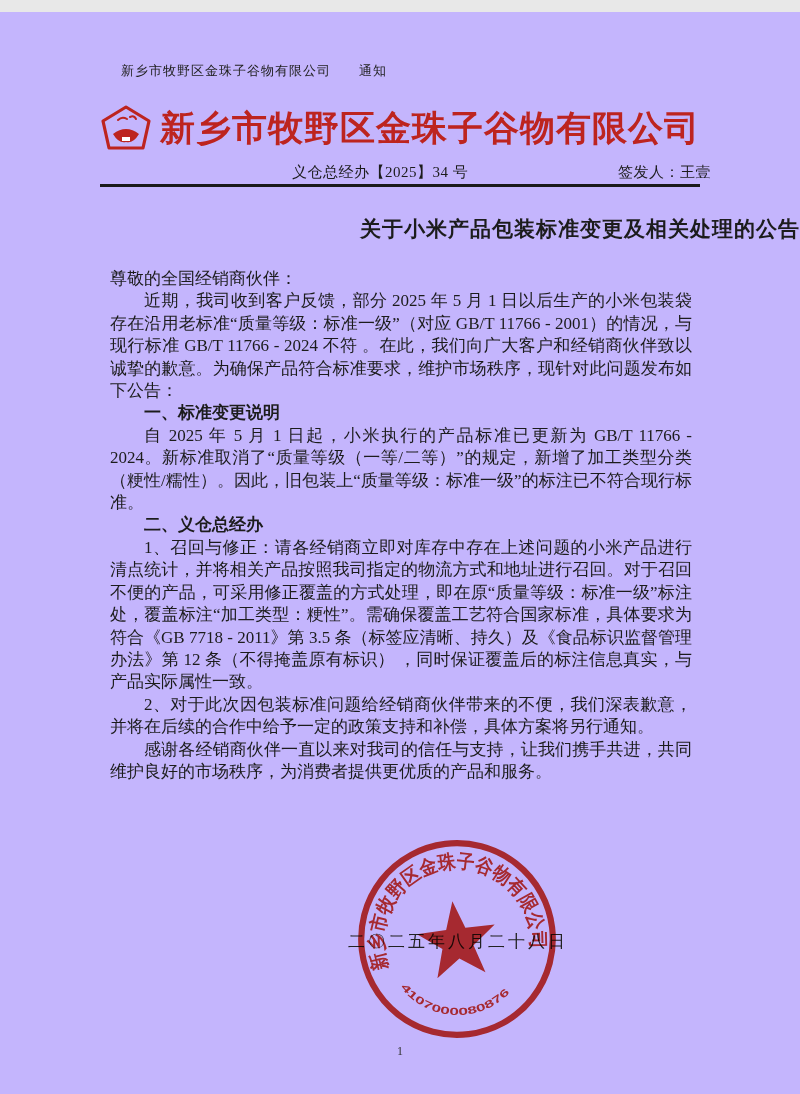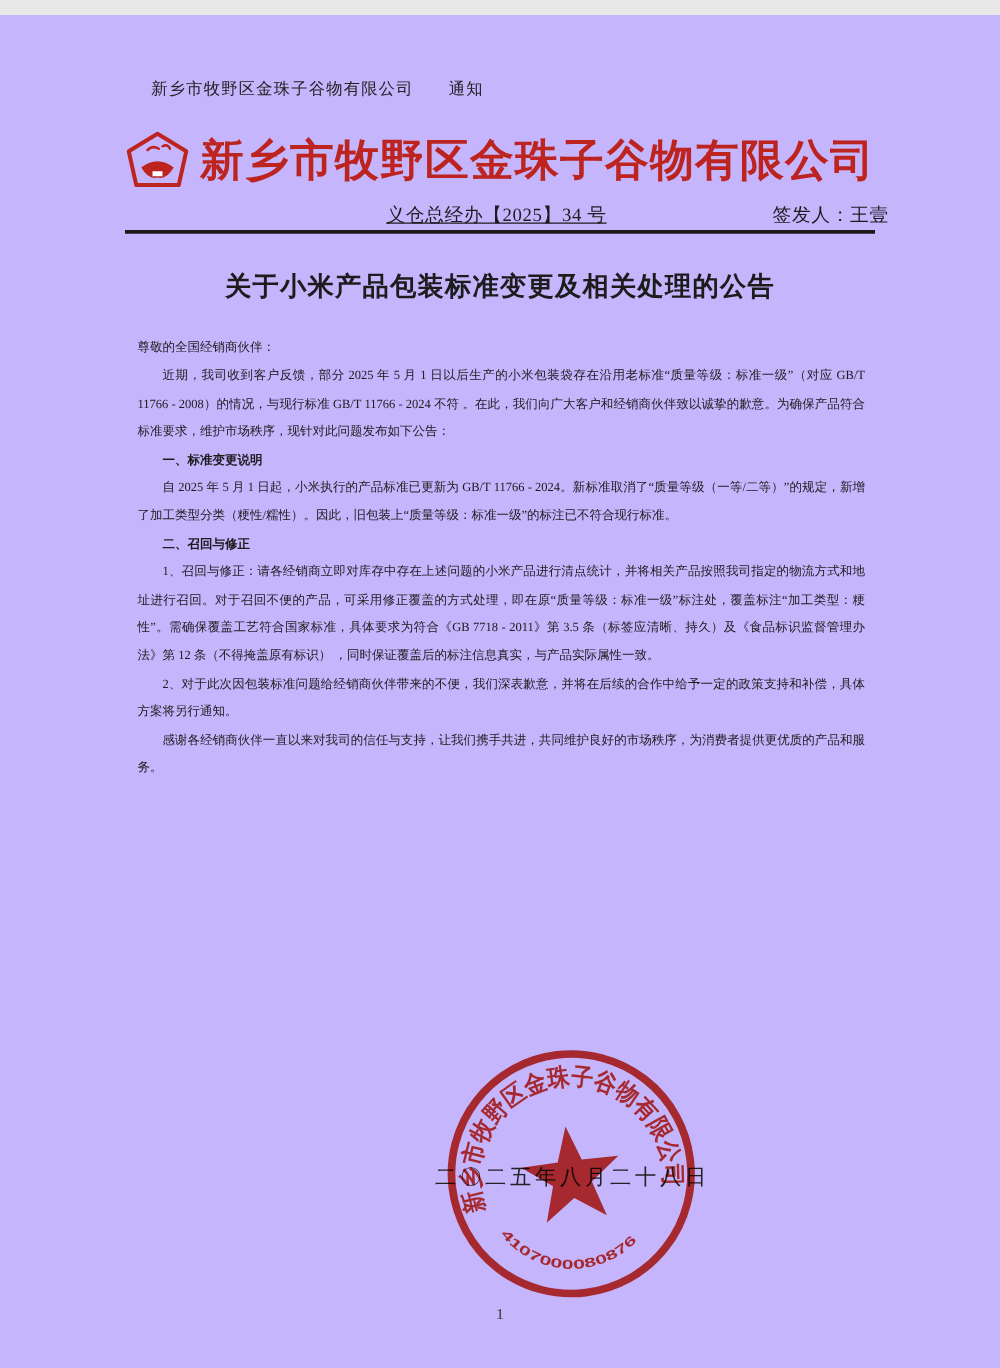--- a/index.html
+++ b/index.html
@@ -20,30 +20,30 @@
   .masthead{
     position:absolute;left:0;top:92px;width:800px;
     display:flex;align-items:center;justify-content:center;gap:8px;
   }
   .masthead .logo{width:52px;height:48px;flex:0 0 auto;}
   .masthead .company{
     font-size:35px;font-weight:bold;color:#bd241f;
     letter-spacing:1px;white-space:nowrap;
   }
   .doc-line{position:absolute;left:0;top:151px;width:800px;height:22px;font-size:15px;}
-  .doc-number{position:absolute;left:309px;top:0;letter-spacing:0.5px;text-decoration:underline;}
+  .doc-number{position:absolute;left:292px;top:0;letter-spacing:0.5px;}
   .issuer{position:absolute;left:618px;top:0;letter-spacing:0.5px;}
   .rule{position:absolute;left:100px;top:172px;width:600px;height:3px;background:#1a1a1a;}
   .doc-title{
     position:absolute;left:0;top:203px;width:800px;
-    text-align:center;font-size:21px;font-weight:bold;letter-spacing:1px;
+    text-align:right;font-size:21px;font-weight:bold;letter-spacing:1px;
   }
   .body-text{
     position:absolute;left:110px;top:256px;width:582px;
-    font-size:10px;line-height:22.4px;text-align:justify;
+    font-size:17px;line-height:22.4px;text-align:justify;
   }
   .body-text p{margin:0;}
   .body-text p.indent{text-indent:2em;}
   .body-text p.heading{text-indent:2em;font-weight:bold;}
   .date-line{
     position:absolute;left:348px;top:918px;width:240px;
     font-size:17px;letter-spacing:3px;color:#222;
   }
   .seal{
     position:absolute;left:354px;top:824px;width:206px;height:206px;
@@ -77,24 +77,24 @@
     <span class="doc-number">义仓总经办【2025】34 号</span>
     <span class="issuer">签发人：王壹</span>
   </div>
 
   <div class="rule"></div>
 
   <div class="doc-title">关于小米产品包装标准变更及相关处理的公告</div>
 
   <div class="body-text">
     <p class="plain">尊敬的全国经销商伙伴：</p>
-    <p class="indent">近期，我司收到客户反馈，部分 2025 年 5 月 1 日以后生产的小米包装袋存在沿用老标准“质量等级：标准一级”（对应 GB/T 11766 - 2008）的情况，与现行标准 GB/T 11766 - 2024 不符 。在此，我们向广大客户和经销商伙伴致以诚挚的歉意。为确保产品符合标准要求，维护市场秩序，现针对此问题发布如下公告：</p>
+    <p class="indent">近期，我司收到客户反馈，部分 2025 年 5 月 1 日以后生产的小米包装袋存在沿用老标准“质量等级：标准一级”（对应 GB/T 11766 - 2001）的情况，与现行标准 GB/T 11766 - 2024 不符 。在此，我们向广大客户和经销商伙伴致以诚挚的歉意。为确保产品符合标准要求，维护市场秩序，现针对此问题发布如下公告：</p>
     <p class="heading">一、标准变更说明</p>
     <p class="indent">自 2025 年 5 月 1 日起，小米执行的产品标准已更新为 GB/T 11766 - 2024。新标准取消了“质量等级（一等/二等）”的规定，新增了加工类型分类（粳性/糯性）。因此，旧包装上“质量等级：标准一级”的标注已不符合现行标准。</p>
-    <p class="heading">二、召回与修正</p>
+    <p class="heading">二、义仓总经办</p>
     <p class="indent">1、召回与修正：请各经销商立即对库存中存在上述问题的小米产品进行清点统计，并将相关产品按照我司指定的物流方式和地址进行召回。对于召回不便的产品，可采用修正覆盖的方式处理，即在原“质量等级：标准一级”标注处，覆盖标注“加工类型：粳性”。需确保覆盖工艺符合国家标准，具体要求为符合《GB 7718 - 2011》第 3.5 条（标签应清晰、持久）及《食品标识监督管理办法》第 12 条（不得掩盖原有标识） ，同时保证覆盖后的标注信息真实，与产品实际属性一致。</p>
     <p class="indent">2、对于此次因包装标准问题给经销商伙伴带来的不便，我们深表歉意，并将在后续的合作中给予一定的政策支持和补偿，具体方案将另行通知。</p>
     <p class="indent">感谢各经销商伙伴一直以来对我司的信任与支持，让我们携手共进，共同维护良好的市场秩序，为消费者提供更优质的产品和服务。</p>
   </div>
 
   <div class="date-line">二〇二五年八月二十八日</div>
 
   <svg class="seal" viewBox="0 0 200 200">
     <defs>
       <path id="sealTextPath" d="M 30,120 A 72,72 0 1 1 170,120" fill="none"></path>

